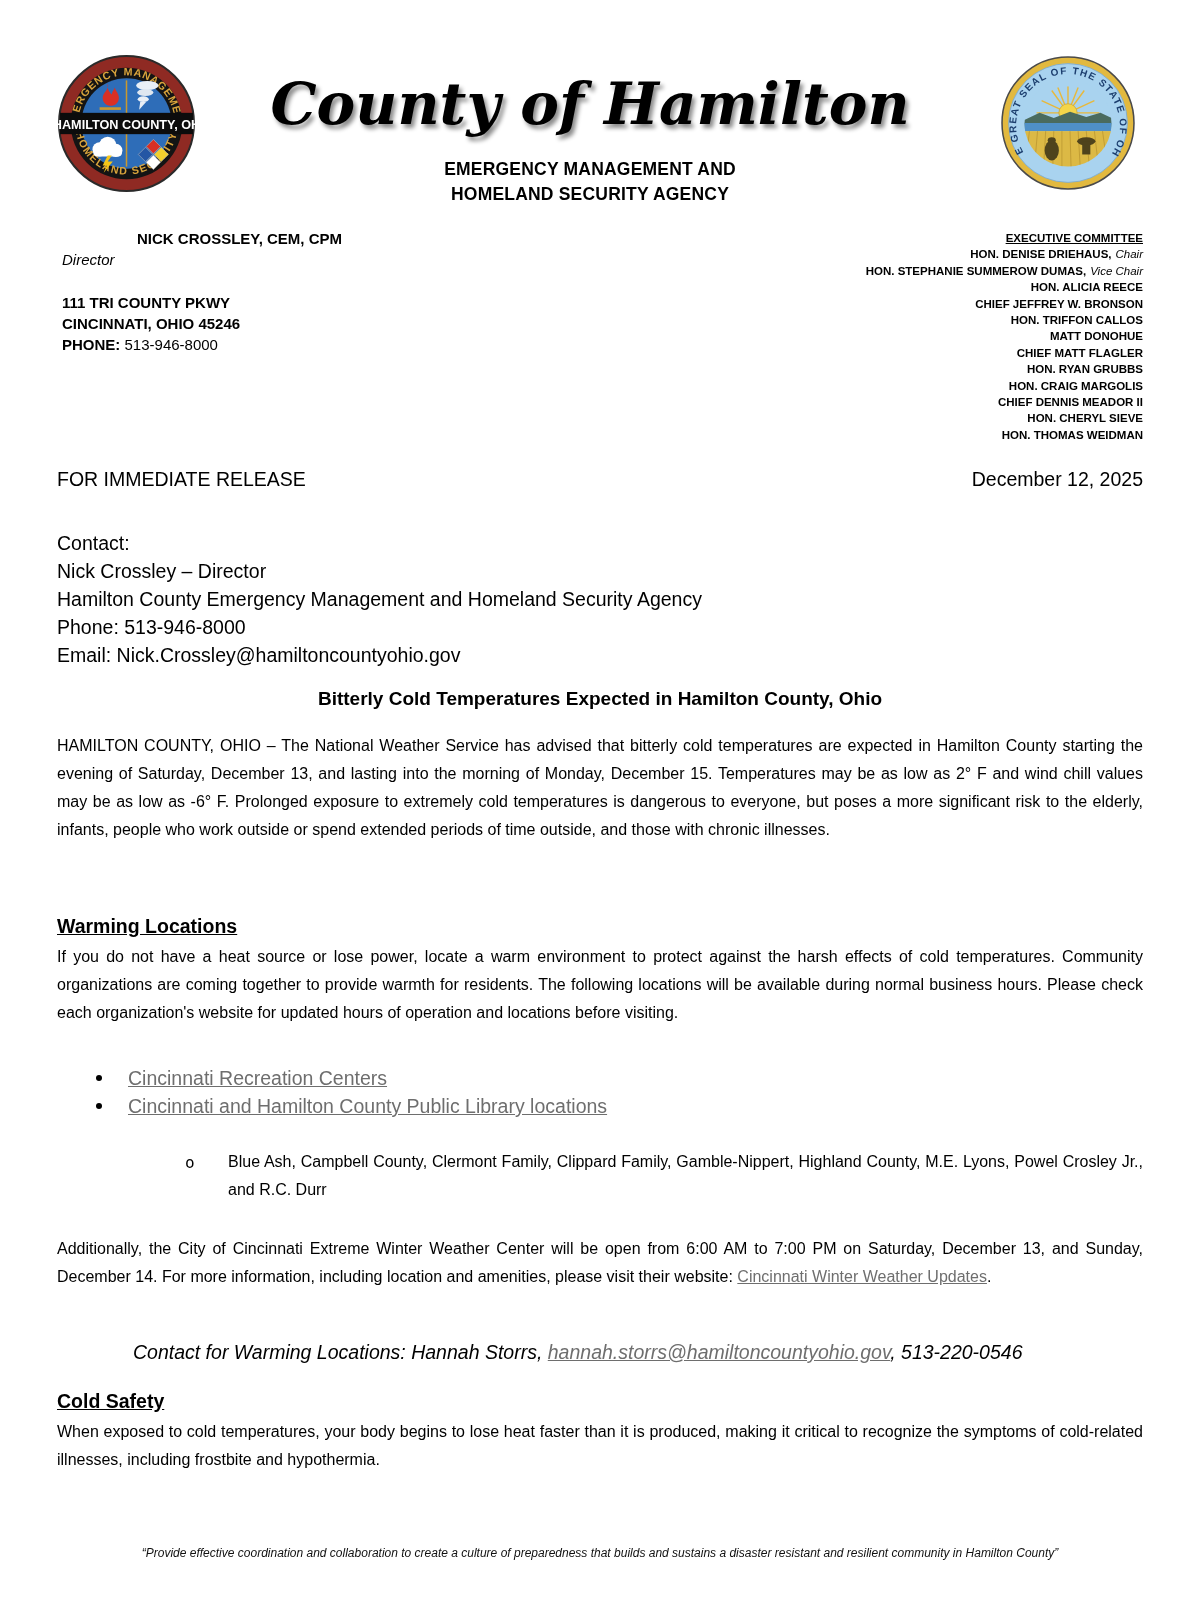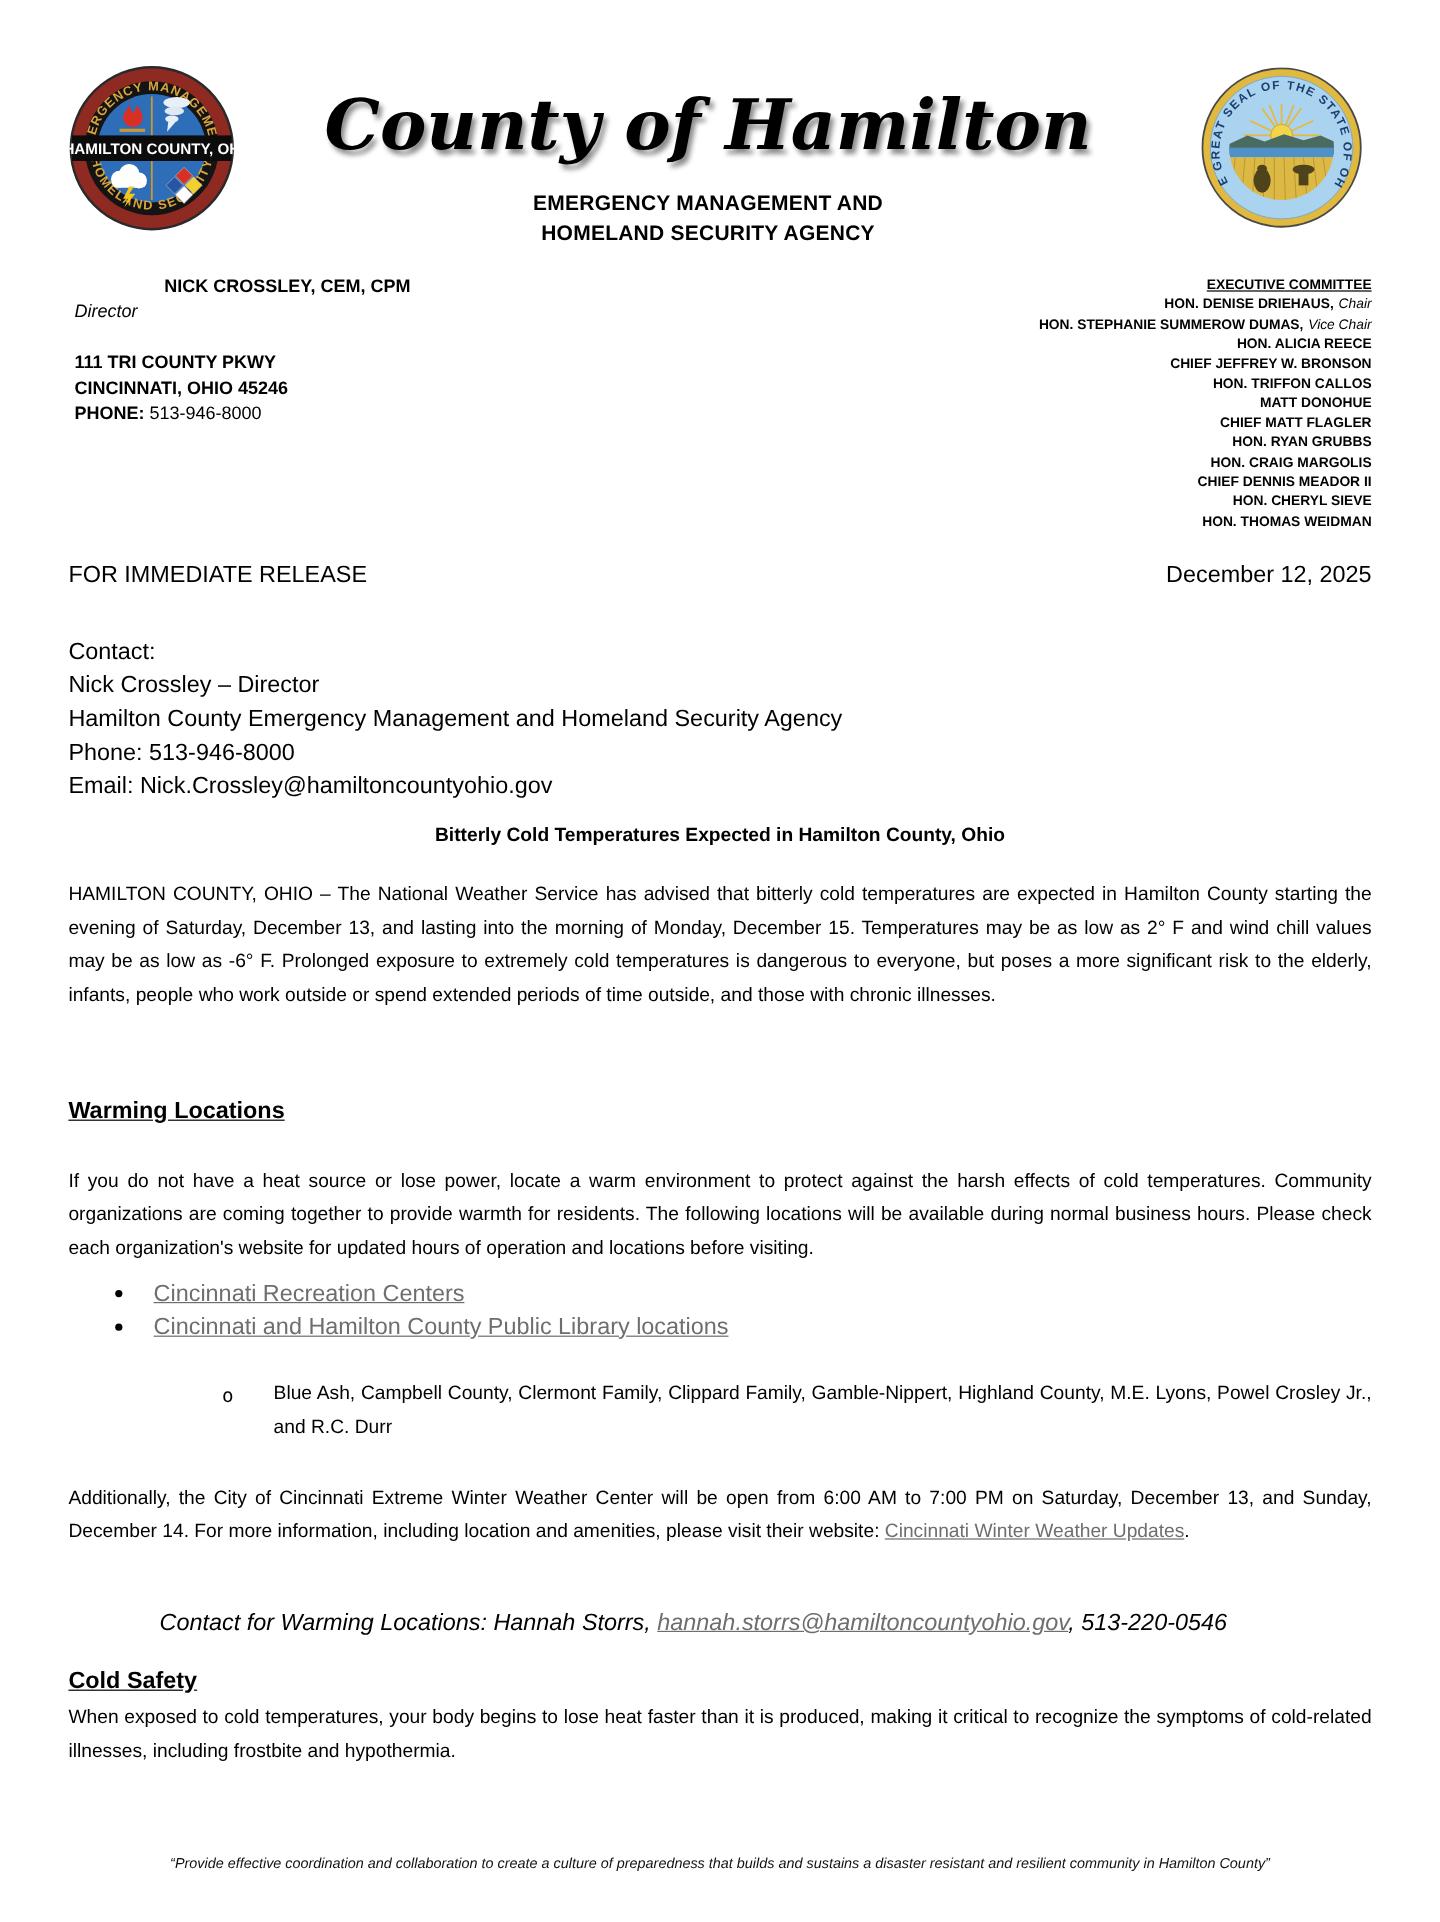--- a/index.html
+++ b/index.html
@@ -35,27 +35,27 @@
 
   .committee { right:57px; top:230px; text-align:right; font-size:11.5px; font-weight:bold; line-height:16.4px; }
   .committee-heading { text-decoration:underline; }
   .committee-row .role { font-style:italic; font-weight:normal; margin-left:4px; }
 
   
   .release-row { left:57px; right:57px; top:468px; display:flex; justify-content:space-between; font-size:19.5px; }
   .press-contact { left:57px; top:505px; font-size:19.5px; line-height:28px;margin-top:24px; }
 
   
-  .headline { left:57px; right:57px; top:688px; text-align:center; font-weight:bold; font-size:16px; }
+  .headline { left:57px; right:57px; top:688px; text-align:center; font-weight:bold; font-size:19px; }
   .body-text { font-size:16px; line-height:28px; }
   .justified { text-align:justify; }
   .lead         { left:57px; right:57px; top:732px; }
   .section-heading { left:57px; font-weight:bold; font-size:19.5px; text-decoration:underline; }
   .warming-heading { top:915px; }
-  .warming-intro   { left:57px; right:57px; top:943px;margin-top:28px; }
+  .warming-intro   { left:57px; right:57px; top:943px; }
 
   .bullets { left:57px; right:57px; top:1064px; }
   .bullet-item { position:relative; line-height:28px; padding-left:71px; font-size:19.5px; }
   .bullet-item::before {
     content:""; position:absolute; left:39px; top:11px;
     width:6px; height:6px; border-radius:50%; background:#000;
   }
   .doc-link { color:#6e6e6e; text-decoration:underline; text-decoration-color:#6e6e6e; cursor:pointer; }
 
   .sub-bullet { left:57px; right:57px; top:1148px; padding-left:171px; box-sizing:border-box; }

